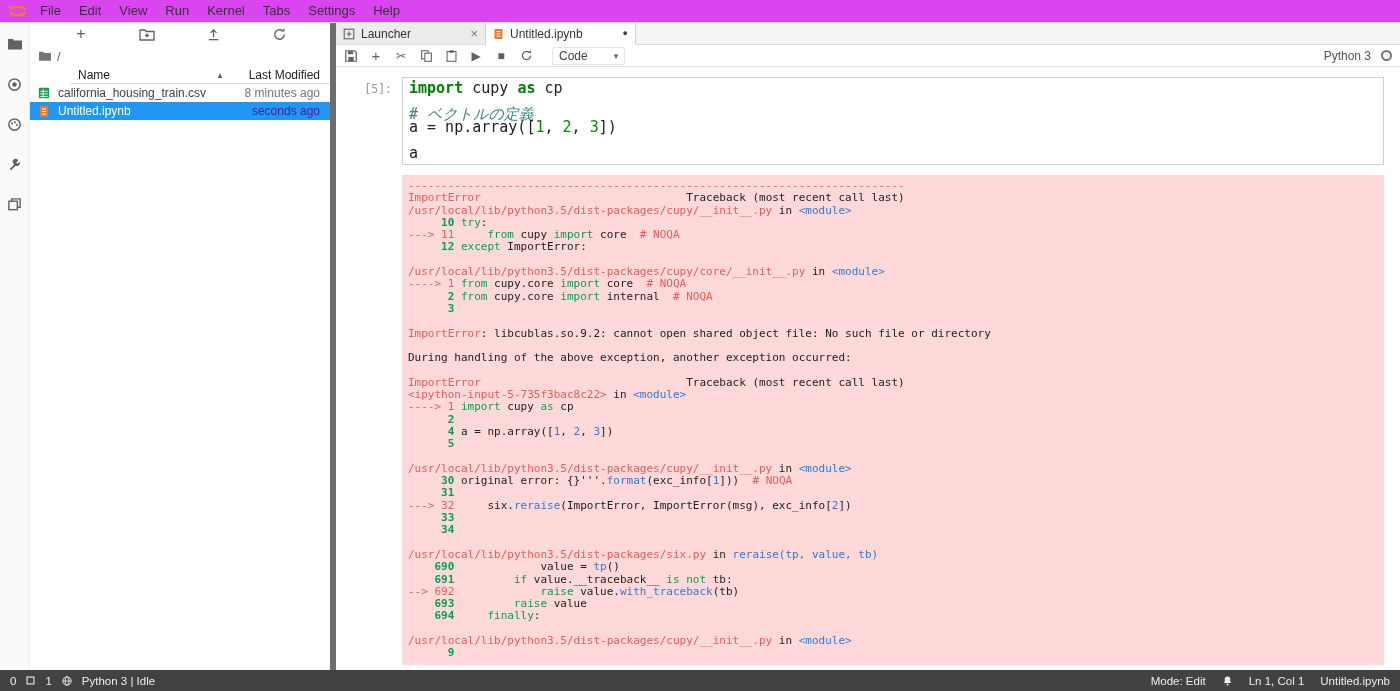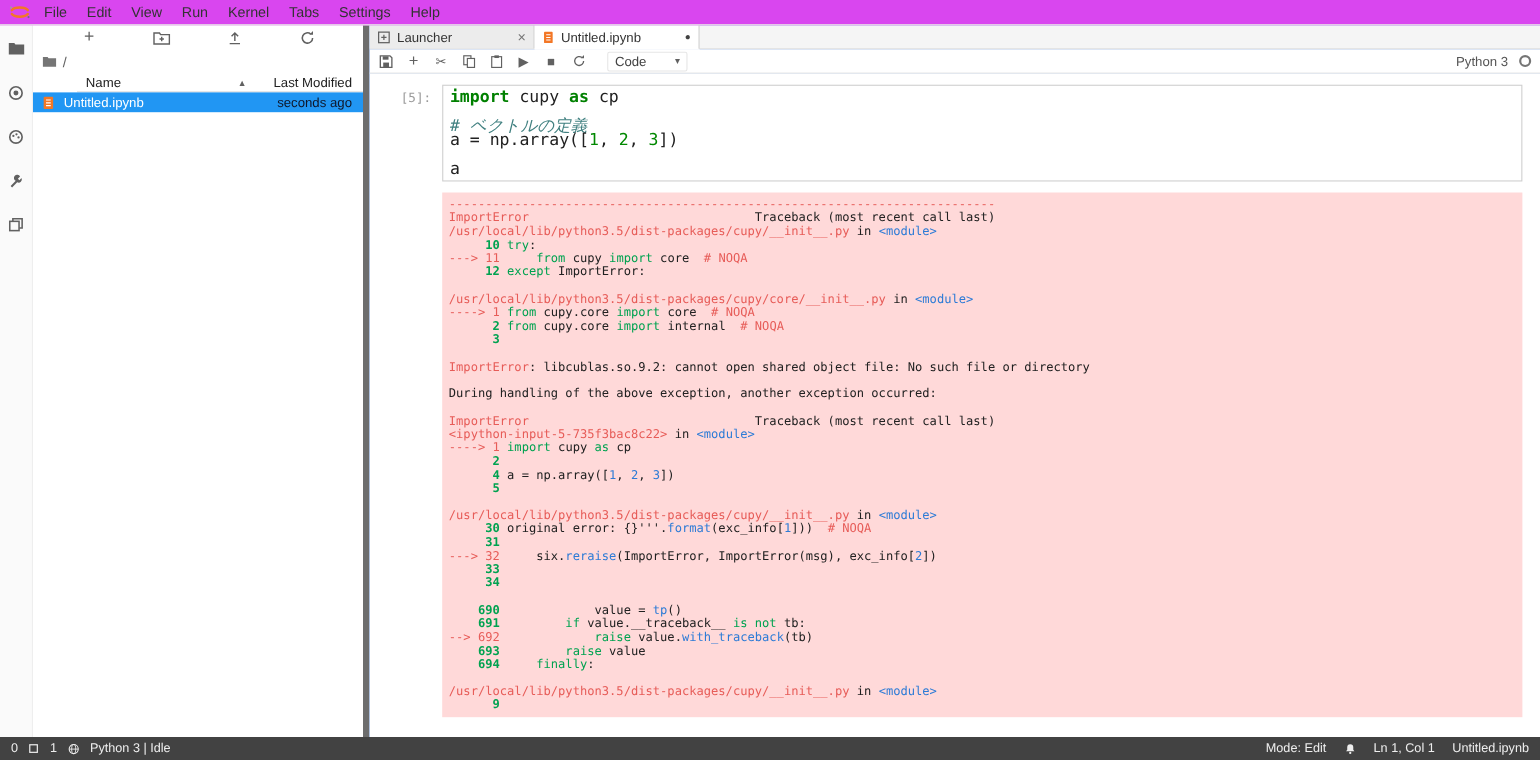--- a/index.html
+++ b/index.html
@@ -27,21 +27,21 @@
   .fb-header{height:17px;display:flex;align-items:center;font-size:12px;color:#212121;
     border-bottom:1px solid #dcdcdc;padding-left:8px;margin-left:40px;}
   .fb-header .fb-name-h{flex:1;}
   .fb-header .fb-sort{font-size:8px;color:#616161;margin-right:6px;}
   .fb-header .fb-mod-h{width:100px;text-align:right;padding-right:10px;}
   .fb-row{height:18px;display:flex;align-items:center;font-size:12px;color:#424242;padding-left:8px;}
   .fb-row .ficon{width:16px;height:14px;display:flex;align-items:center;margin-right:4px;}
   .fb-row .fb-name{flex:1;white-space:nowrap;overflow:hidden;}
   .fb-row .fb-mod{width:104px;text-align:right;padding-right:10px;color:#757575;white-space:nowrap;}
   .fb-row.selected{background:#2196f3;color:#fff;}
-  .fb-row.selected .fb-mod{color:#0f172a;}
+  .fb-row.selected .fb-mod{color:#4c1d95;}
 
   
   #splitter{position:absolute;top:23px;bottom:21px;left:330px;width:6px;background:#6d6d6d;cursor:col-resize;}
 
   
   #main{position:absolute;top:23px;bottom:21px;left:336px;right:0;background:#3b82f6;display:flex;flex-direction:column;}
   #tabbar{height:22px;background:#f5f5f5;border-bottom:1px solid #d9d9d9;display:flex;align-items:stretch;}
   .tab{width:150px;display:flex;align-items:center;padding:0 7px;gap:6px;font-size:12px;color:#333;
     border-right:1px solid #cfcfcf;background:#ececec;}
   .tab.active{background:#fff;border-bottom:1px solid #fff;margin-bottom:-1px;}
@@ -173,20 +173,30 @@
       <svg width="14" height="12" viewBox="0 0 16 14">
           <path d="M1 2h5l1 1.5h8V12.5H1z" fill="#757575"></path>
         </svg>
     </span>
     <span>/</span>
   </div>
   <div class="fb-header">
     <span class="fb-name-h">Name</span>
     <span class="fb-sort">▲</span>
     <span class="fb-mod-h">Last Modified</span>
+  </div>
+  <div class="fb-row">
+    <span class="ficon">
+      <svg width="12" height="12" viewBox="0 0 14 14">
+          <rect x="1" y="1" width="12" height="12" rx="1" fill="#1b9e4b"></rect>
+          <path d="M2.5 5h9M2.5 8h9M2.5 11h9M6 2.5v10" stroke="#fff" stroke-width="1"></path>
+        </svg>
+    </span>
+    <span class="fb-name">california_housing_train.csv</span>
+    <span class="fb-mod">8 minutes ago</span>
   </div>
   <div class="fb-row selected">
     <span class="ficon">
       <svg width="12" height="13" viewBox="0 0 14 15">
           <rect x="2" y="1" width="10" height="13" rx="1" fill="#f37726"></rect>
           <path d="M4.5 4.5h5M4.5 7.5h5M4.5 10.5h5" stroke="#fff" stroke-width="1.2"></path>
         </svg>
     </span>
     <span class="fb-name">Untitled.ipynb</span>
     <span class="fb-mod">seconds ago</span>
@@ -297,20 +307,21 @@
           <div class="line"><span class="tk-ln">      4</span><span class="tk-d"> a = np.array([</span><span class="tk-ab">1</span><span class="tk-d">, </span><span class="tk-ab">2</span><span class="tk-d">, </span><span class="tk-ab">3</span><span class="tk-d">])</span></div>
           <div class="line"><span class="tk-ln">      5</span></div>
           <div class="line">&nbsp;</div>
           <div class="line"><span class="tk-ar">/usr/local/lib/python3.5/dist-packages/cupy/__init__.py</span><span class="tk-d"> in </span><span class="tk-ab">&lt;module&gt;</span></div>
           <div class="line"><span class="tk-ln">     30</span><span class="tk-d"> original error: {}'''.</span><span class="tk-ab">format</span><span class="tk-d">(exc_info[</span><span class="tk-ab">1</span><span class="tk-d">]))  </span><span class="tk-ar"># NOQA</span></div>
           <div class="line"><span class="tk-ln">     31</span></div>
           <div class="line"><span class="tk-ar">---&gt; 32</span><span class="tk-d">     six.</span><span class="tk-ab">reraise</span><span class="tk-d">(ImportError, ImportError(msg), exc_info[</span><span class="tk-ab">2</span><span class="tk-d">])</span></div>
           <div class="line"><span class="tk-ln">     33</span></div>
           <div class="line"><span class="tk-ln">     34</span></div>
           <div class="line">&nbsp;</div>
+          <div class="line"><span class="tk-ar">/usr/local/lib/python3.5/dist-packages/six.py</span><span class="tk-d"> in </span><span class="tk-ab">reraise(tp, value, tb)</span></div>
           <div class="line"><span class="tk-ln">    690</span><span class="tk-d">             value = </span><span class="tk-ab">tp</span><span class="tk-d">()</span></div>
           <div class="line"><span class="tk-ln">    691</span><span class="tk-d">         </span><span class="tk-ag">if</span><span class="tk-d"> value.__traceback__ </span><span class="tk-ag">is</span><span class="tk-d"> </span><span class="tk-ag">not</span><span class="tk-d"> tb:</span></div>
           <div class="line"><span class="tk-ar">--&gt; 692</span><span class="tk-d">             </span><span class="tk-ag">raise</span><span class="tk-d"> value.</span><span class="tk-ab">with_traceback</span><span class="tk-d">(tb)</span></div>
           <div class="line"><span class="tk-ln">    693</span><span class="tk-d">         </span><span class="tk-ag">raise</span><span class="tk-d"> value</span></div>
           <div class="line"><span class="tk-ln">    694</span><span class="tk-d">     </span><span class="tk-ag">finally</span><span class="tk-d">:</span></div>
           <div class="line">&nbsp;</div>
           <div class="line"><span class="tk-ar">/usr/local/lib/python3.5/dist-packages/cupy/__init__.py</span><span class="tk-d"> in </span><span class="tk-ab">&lt;module&gt;</span></div>
           <div class="line"><span class="tk-ln">      9</span></div>
         </div>
     </div>

